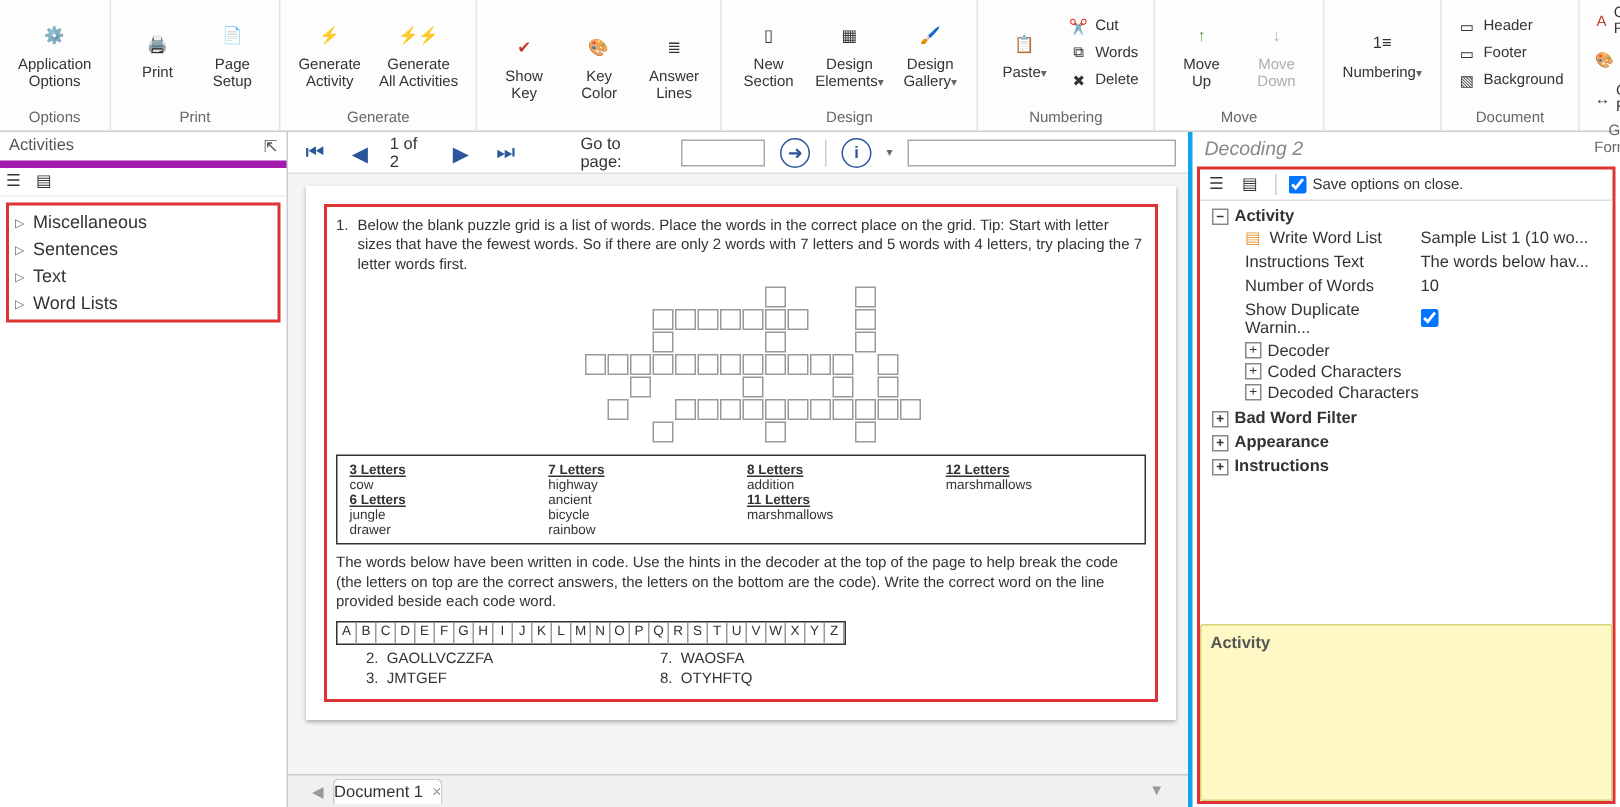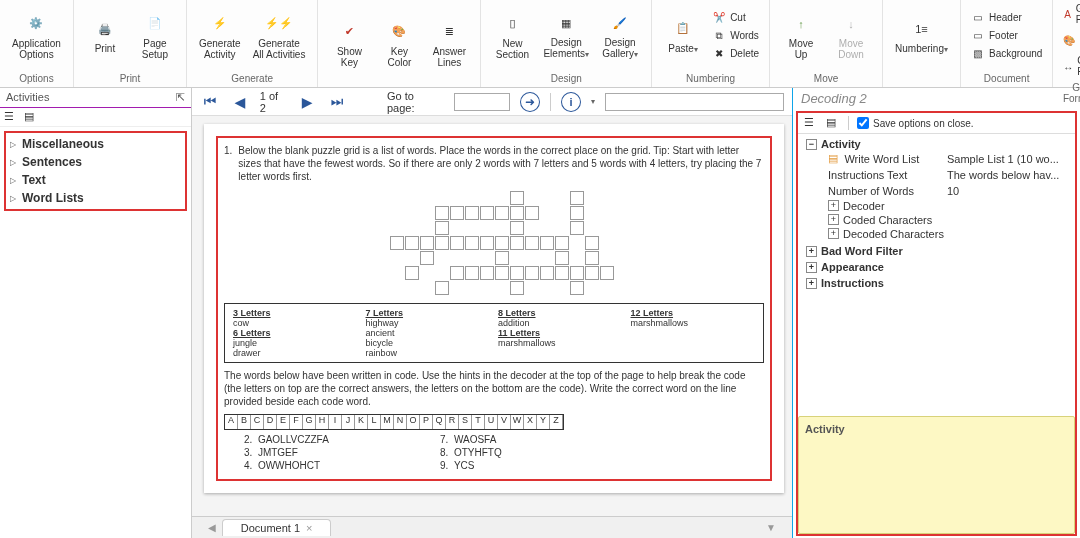--- a/index.html
+++ b/index.html
@@ -21,27 +21,27 @@
 .rbtn-lg .icon { width: 24px; height: 24px; margin-bottom: 2px; display:flex; align-items:center; justify-content:center; }
 .rbtn-lg .lbl { font-size: 10px; text-align: center; line-height: 1.1; white-space: pre; }
 .rcol { display:flex; flex-direction:column; gap:2px; justify-content:center; }
 .rbtn-sm { display:flex; align-items:center; gap:4px; padding:1px 4px; cursor:pointer; font-size:10px; }
 .rbtn-sm .icon { width:14px; height:14px; display:flex; align-items:center; justify-content:center; }
 .disabled { opacity:.4; }
 
 
 .main { flex:1; display:flex; min-height:0; }
 .activities { width:192px; border-right:1px solid #ccc; display:flex; flex-direction:column; }
-.panel-head { padding:3px 6px; font-size:11px; color:#555; border-bottom:1px solid #a21caf; display:flex; justify-content:space-between; }
+.panel-head { padding:3px 6px; font-size:11px; color:#555; border-bottom:5px solid #a21caf; display:flex; justify-content:space-between; }
 .panel-tools { padding:2px 4px; display:flex; gap:6px; border-bottom:1px solid #eee; }
 .tool-icon { width:14px; height:14px; cursor:pointer; }
 .act-redbox { border:2px solid #d33; margin:4px; padding:2px 4px; }
 .act-item { display:flex; align-items:center; gap:4px; padding:2px 0; cursor:pointer; }
 .act-item .tri { font-size:8px; color:#666; width:8px; }
-.act-item .lbl { font-weight:bold; font-size:12px; }
+.act-item .lbl { font-weight:normal; font-size:12px; }
 
 
 .center { flex:1; display:flex; flex-direction:column; min-width:0; background:#f4f4f4; }
 .navbar { height:28px; background:#fff; border-bottom:1px solid #ddd; display:flex; align-items:center; gap:10px; padding:0 8px; }
 .navbtn { width:20px; height:20px; cursor:pointer; display:flex; align-items:center; justify-content:center; color:#2b579a; font-size:14px; }
 .page-ind { font-size:11px; color:#333; }
 .gotolbl { font-size:11px; }
 .goto-input { width:56px; height:18px; border:1px solid #aaa; font-size:11px; padding:0 2px; }
 .goto-go { width:20px; height:20px; border:1px solid #2b579a; border-radius:50%; display:flex; align-items:center; justify-content:center; cursor:pointer; color:#2b579a; font-size:12px; }
 .info-btn { width:20px; height:20px; border:1px solid #2b579a; border-radius:50%; color:#2b579a; display:flex; align-items:center; justify-content:center; font-weight:bold; cursor:pointer; }
@@ -57,25 +57,25 @@
 .gcell.blank { border:none; }
 .wordlist { border:1px solid #333; display:grid; grid-template-columns:repeat(4,1fr); font-size:9px; padding:4px 8px; column-gap:8px; }
 .wl-head { font-weight:bold; text-decoration:underline; }
 .decode-text { font-size:10px; margin:6px 0; line-height:1.3; }
 .alpha-row { display:flex; border:1px solid #333; width:fit-content; margin-bottom:4px; }
 .alpha-cell { width:13px; height:14px; border-right:1px solid #999; font-size:9px; text-align:center; }
 .code-line { display:flex; gap:16px; font-size:10px; margin:2px 0 2px 20px; }
 .code-line span:first-child { width:180px; }
 
 .doc-tabs { height:22px; background:#f0f0f0; border-top:1px solid #ccc; display:flex; align-items:center; padding:0 16px; gap:6px; }
-.doc-tab { background:#fff; border:1px solid #ccc; border-bottom:none; padding:2px 18px; font-size:11px; border-radius:4px 4px 0 0; cursor:pointer; display:flex; gap:6px; align-items:center; }
+.doc-tab { background:#fff; border:1px solid #ccc; border-bottom:none; padding:2px 0; font-size:11px; border-radius:4px 4px 0 0; cursor:pointer; display:flex; gap:6px; align-items:center; }
 .doc-tab .x { color:#999; cursor:pointer; }
 
 
-.props { width:288px; border-left:1px solid #0ea5e9; display:flex; flex-direction:column; }
+.props { width:288px; border-left:3px solid #0ea5e9; display:flex; flex-direction:column; }
 .props-title { padding:3px 8px; font-size:13px; color:#888; font-style:italic; }
 .props-redbox { border:2px solid #d33; margin:2px 3px; flex:1; display:flex; flex-direction:column; min-height:0; }
 .props-tools { display:flex; align-items:center; gap:8px; padding:3px 6px; border-bottom:1px solid #ddd; }
 .save-opt { display:flex; align-items:center; gap:4px; font-size:10px; }
 .props-body { flex:1; overflow:auto; padding:2px 4px; }
 .prop-section { padding:2px 4px; }
 .prop-section-head { display:flex; align-items:center; gap:4px; font-weight:bold; font-size:11px; cursor:pointer; }
 .prop-row { display:flex; align-items:center; padding:2px 0 2px 22px; gap:6px; font-size:11px; }
 .prop-label { flex:1; }
 .prop-val { width:120px; overflow:hidden; text-overflow:ellipsis; white-space:nowrap; }
@@ -476,24 +476,20 @@
               </div>
             <div id="codes">
                 <div class="code-line">
                   <span>2.&nbsp;&nbsp;GAOLLVCZZFA</span>
                   <span>7.&nbsp;&nbsp;WAOSFA</span>
                 </div>
                 <div class="code-line">
                   <span>3.&nbsp;&nbsp;JMTGEF</span>
                   <span>8.&nbsp;&nbsp;OTYHFTQ</span>
                 </div>
-                <div class="code-line">
-                  <span>4.&nbsp;&nbsp;OWWHOHCT</span>
-                  <span>9.&nbsp;&nbsp;YCS</span>
-                </div>
               </div>
           </div>
         </div>
       </div>
 
       <div class="doc-tabs">
         <span style="font-size:10px;color:#999;">◀</span>
         <div class="doc-tab">
             <span>Document 1</span>
             <span class="x">×</span>
@@ -527,20 +523,24 @@
                 <span class="prop-val">Sample List 1 (10 wo...</span>
               </div>
             <div class="prop-row">
                 <span class="prop-label">Instructions Text</span>
                 <span class="prop-val">The words below hav...</span>
               </div>
             <div class="prop-row">
                 <span class="prop-label">Number of Words</span>
                 <span class="prop-val">10</span>
               </div>
+            <div class="prop-row">
+                <span class="prop-label">Show Duplicate Warnin...</span>
+                <span class="prop-val"><input type="checkbox" checked="" style=""></span>
+              </div>
             <div class="prop-sub">
                 <span class="plusbox">+</span>
                 <span>Decoder</span>
               </div>
             <div class="prop-sub">
                 <span class="plusbox">+</span>
                 <span>Coded Characters</span>
               </div>
             <div class="prop-sub">
                 <span class="plusbox">+</span>

